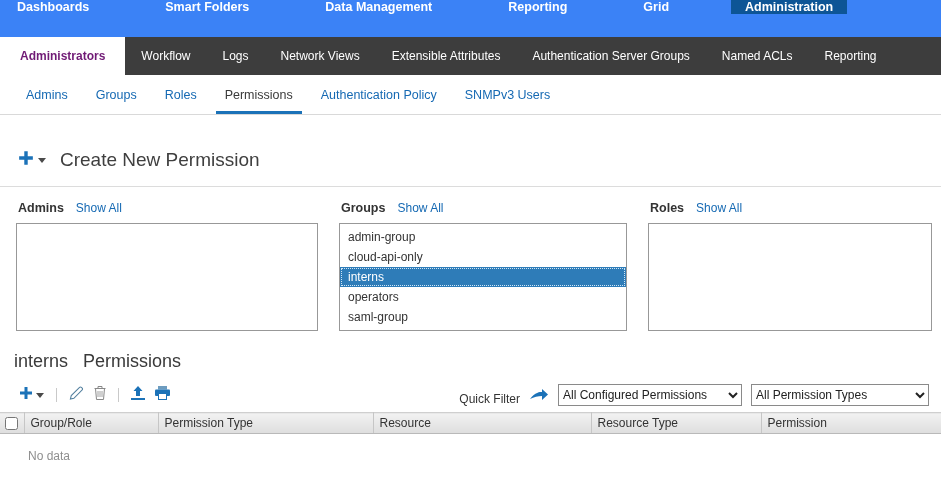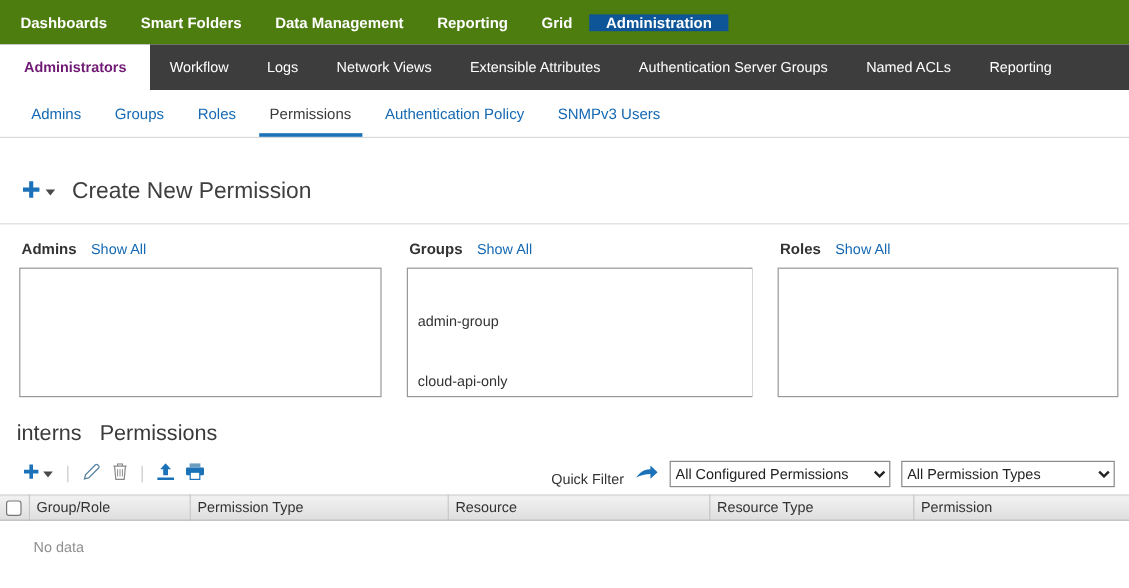--- a/index.html
+++ b/index.html
@@ -2,21 +2,21 @@
 <html><head>
 <meta charset="utf-8">
 <style>
   * { box-sizing: border-box; }
   html,body { margin:0; padding:0; }
   body {
     width:941px; height:490px; background:#fff; overflow:hidden;
     font-family:"Liberation Sans","DejaVu Sans",sans-serif; color:#333;
   }
   
-  .top-nav { height:37px; background:#4d7c0f; display:flex; align-items:center; padding-left:3px; }
+  .top-nav { height:37px; background:#3b82f6; display:flex; align-items:flex-start; padding-left:3px;gap:48px; }
   .tn-item { display:flex; align-items:center; padding:0 14px; color:#fff; font-size:12.5px; font-weight:bold; cursor:pointer; white-space:nowrap; }
   .tn-item.active { background:#0d5596; }
   
   .sec-nav { height:38px; background:#3d3d3d; display:flex; align-items:stretch; }
   .sn-item { display:flex; align-items:center; padding:0 16px; color:#fff; font-size:12px; cursor:pointer; white-space:nowrap; }
   .sn-item.active { background:#fff; color:#701a75; font-weight:bold; padding:0 20px; }
   
   .ter-nav { height:40px; display:flex; align-items:stretch; border-bottom:1px solid #d9d9d9; padding-left:12px; background:#fff; }
   .ter-item { display:flex; align-items:center; padding:0 14px; color:#1569b3; font-size:12.5px; cursor:pointer; position:relative; white-space:nowrap; }
   .ter-item.active { color:#3a3a3a; }
@@ -30,21 +30,21 @@
   
   .picker-row { display:flex; gap:21px; padding:12px 9px 0 16px; }
   .pick-col { display:flex; flex-direction:column; }
   .pick-col.c1 { width:302px; }
   .pick-col.c2 { width:288px; }
   .pick-col.c3 { width:284px; }
   .col-head { display:flex; align-items:baseline; gap:12px; margin:2px 0 8px 2px; }
   .col-label { font-weight:bold; font-size:12.5px; color:#333; }
   .show-all { font-size:12px; color:#1569b3; cursor:pointer; text-decoration:none; }
   .listbox { border:1px solid #989898; background:#fff; height:108px; overflow-y:auto; padding:3px 0; }
-  .lb-opt { font-size:12px; color:#333; padding:2px 8px; line-height:16px; cursor:default;margin-top:30px; }
+  .lb-opt { font-size:12px; color:#333; padding:2px 8px; line-height:16px; cursor:default; }
   .lb-opt.selected { background:#2e7cb8; color:#fff; outline:1px dotted #cfe6f7; outline-offset:-2px; }
   
   .perm-header { display:flex; align-items:baseline; gap:15px; margin:20px 0 0 14px; }
   .perm-title-group, .perm-title-label { font-size:18px; color:#3a3a3a; }
   .toolbar { display:flex; align-items:center; margin:12px 12px 6px 14px; }
   .tb-btn { display:inline-flex; align-items:center; gap:3px; margin:0 5px; cursor:pointer; }
   .tb-sep { width:1px; height:14px; background:#c9c9c9; margin:0 7px; }
   .toolbar-right { margin-left:auto; display:flex; align-items:flex-end; gap:9px; }
   .qf-label { font-size:12px; color:#333; }
   select { font-size:12px; font-family:inherit; height:22px; border:1px solid #8a8a8a; background:#fff; color:#222; }
@@ -120,20 +120,21 @@
 
   <div class="pick-col c2">
     <div class="col-head">
       <span class="col-label">Groups</span>
       <a class="show-all">Show All</a>
     </div>
     <div class="listbox">
       <div class="lb-opt">admin-group</div>
       <div class="lb-opt">cloud-api-only</div>
       <div class="lb-opt selected">interns</div>
+      <div class="lb-opt">operators</div>
       <div class="lb-opt">saml-group</div>
     </div>
   </div>
 
   <div class="pick-col c3">
     <div class="col-head">
       <span class="col-label">Roles</span>
       <a class="show-all">Show All</a>
     </div>
     <div class="listbox"></div>

